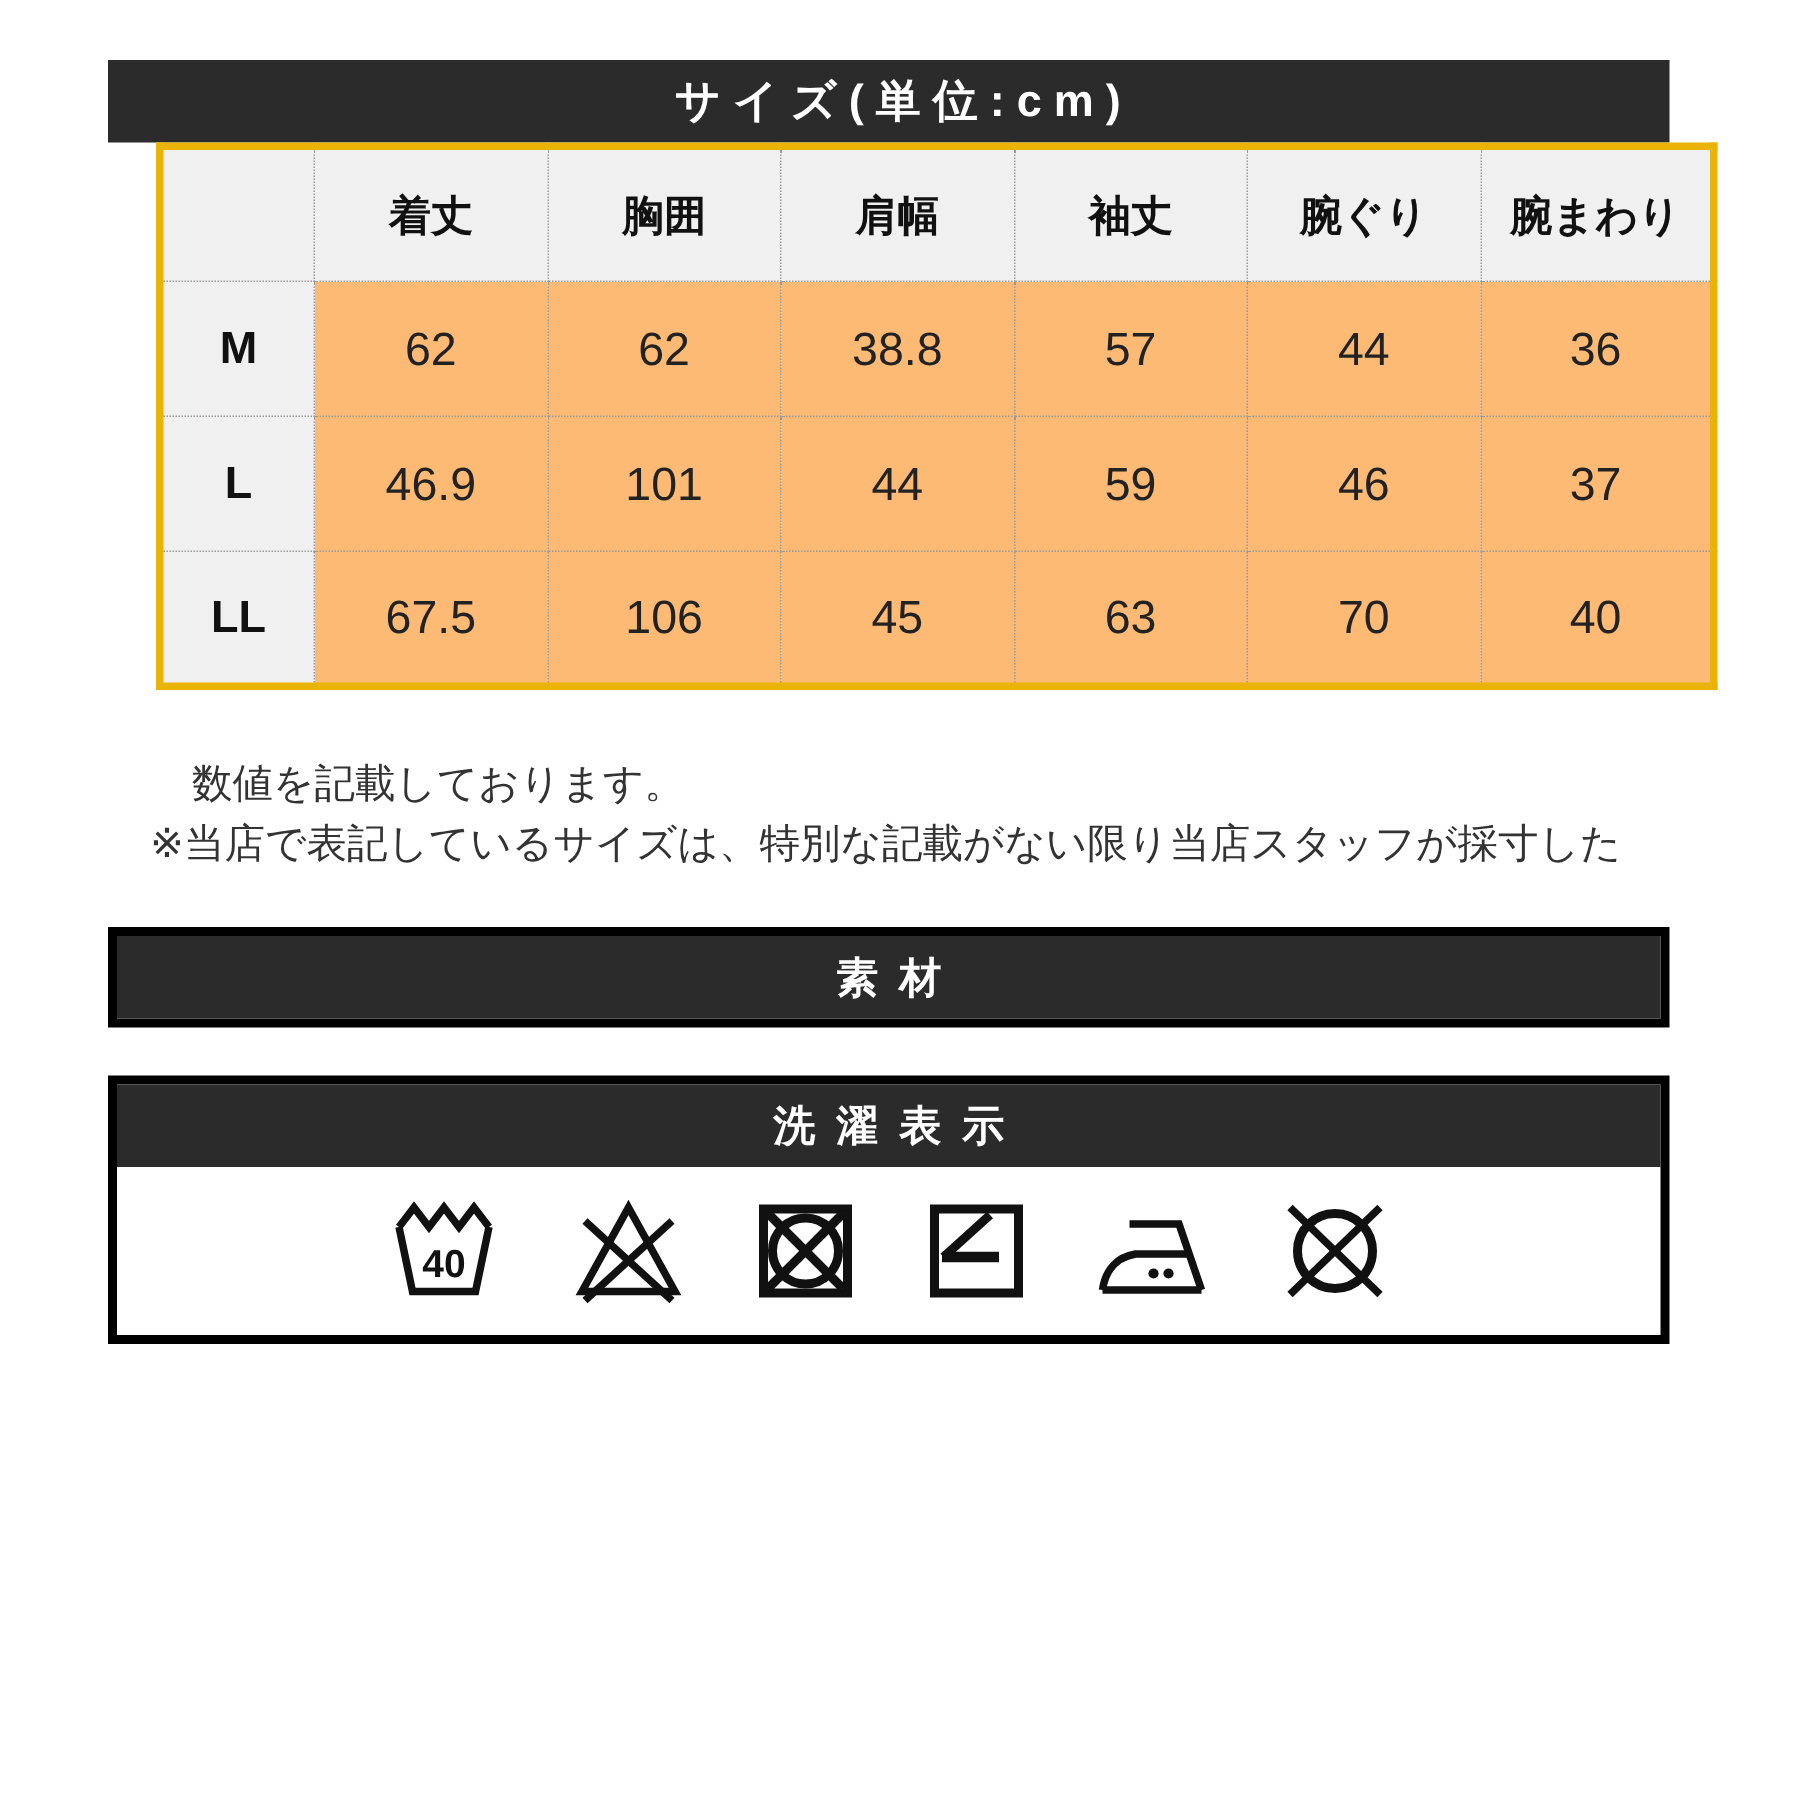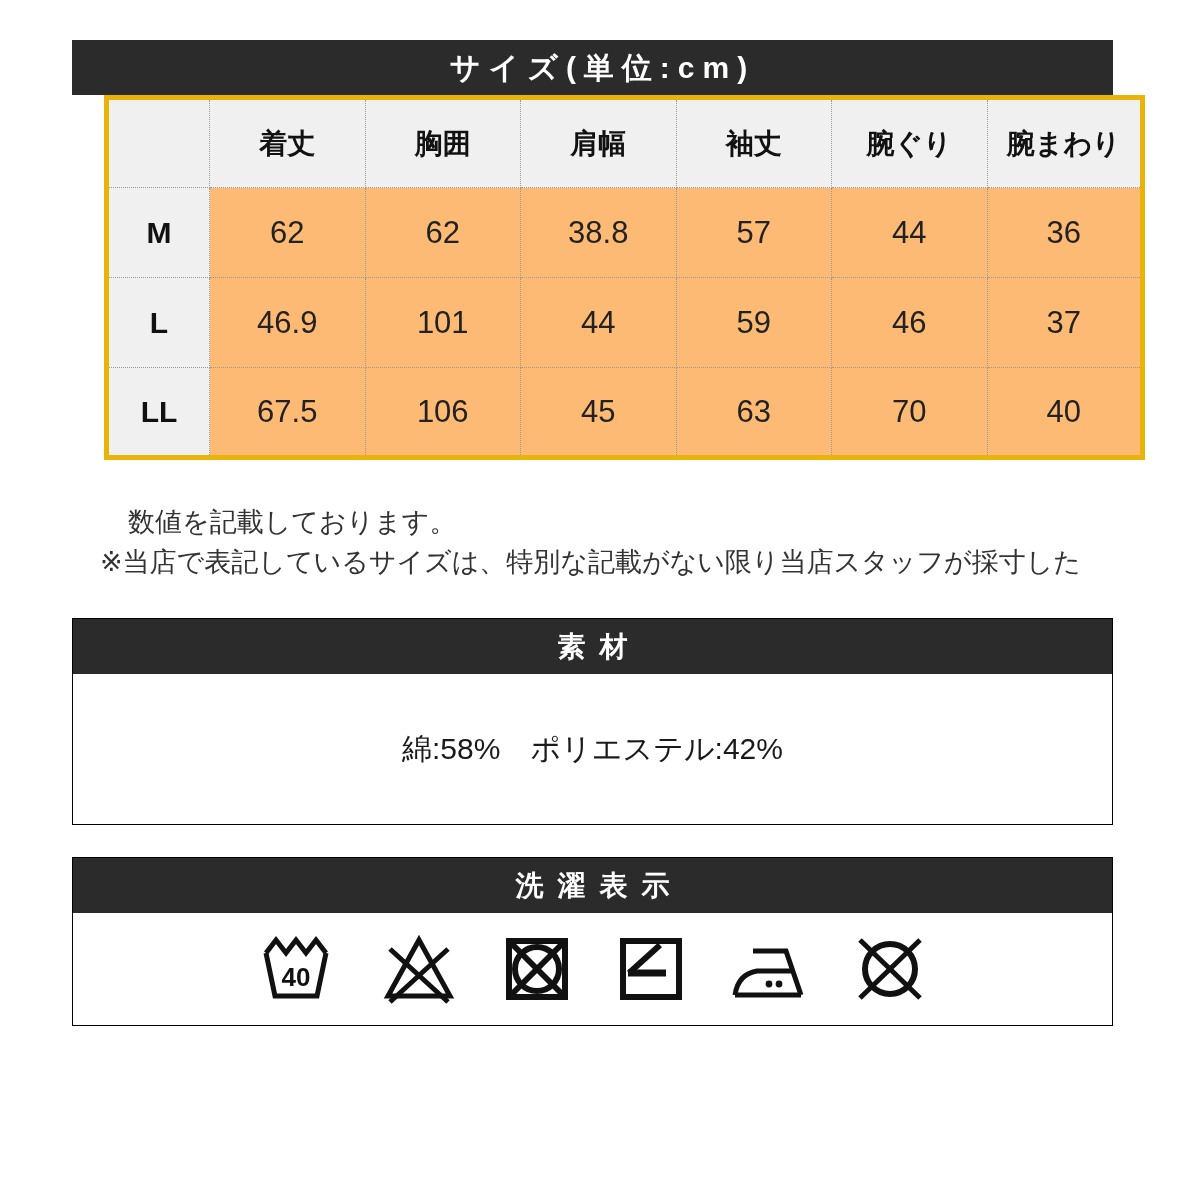--- a/index.html
+++ b/index.html
@@ -80,21 +80,21 @@
     line-height: 40px;
     color: #333;
   }
   .note-1 { margin-top: 33px; }
   .note-2 { margin-top: 42px; }
   .note-line { padding-left: 56px; }
   .note-line.first { padding-left: 28px; }
 
   
   .boxed {
-    border: 1px solid #000000;
+    border: 6px solid #000000;
   }
   .material-box { margin-top: 36px; }
   .care-box { margin-top: 32px; }
   .material-body {
     height: 150px;
     display: flex;
     align-items: center;
     justify-content: center;
     font-size: 30px;
     color: #1a1a1a;
@@ -170,23 +170,20 @@
   </section>
 
 
   <div class="note note-2">
     <div class="note-line">数値を記載しております。</div>
     <div class="note-line first">※当店で表記しているサイズは、特別な記載がない限り当店スタッフが採寸した</div>
   </div>
 
   <section class="boxed material-box">
     <div class="section-header">素材</div>
-    <div class="material-body">
-      <span>綿:58%　ポリエステル:42%</span>
-    </div>
   </section>
 
   <section class="boxed care-box">
     <div class="section-header">洗濯表示</div>
     <div class="care-body">
 
       <svg class="care-icon" width="80" height="72" viewBox="0 0 80 72">
         <g stroke="#111" stroke-width="5" fill="none" stroke-linejoin="miter">
           <polyline points="9,20 19,7 29,20 39,7 49,20 59,7 69,20"></polyline>
           <path d="M9,20 L18,63 L60,63 L69,20"></path>

